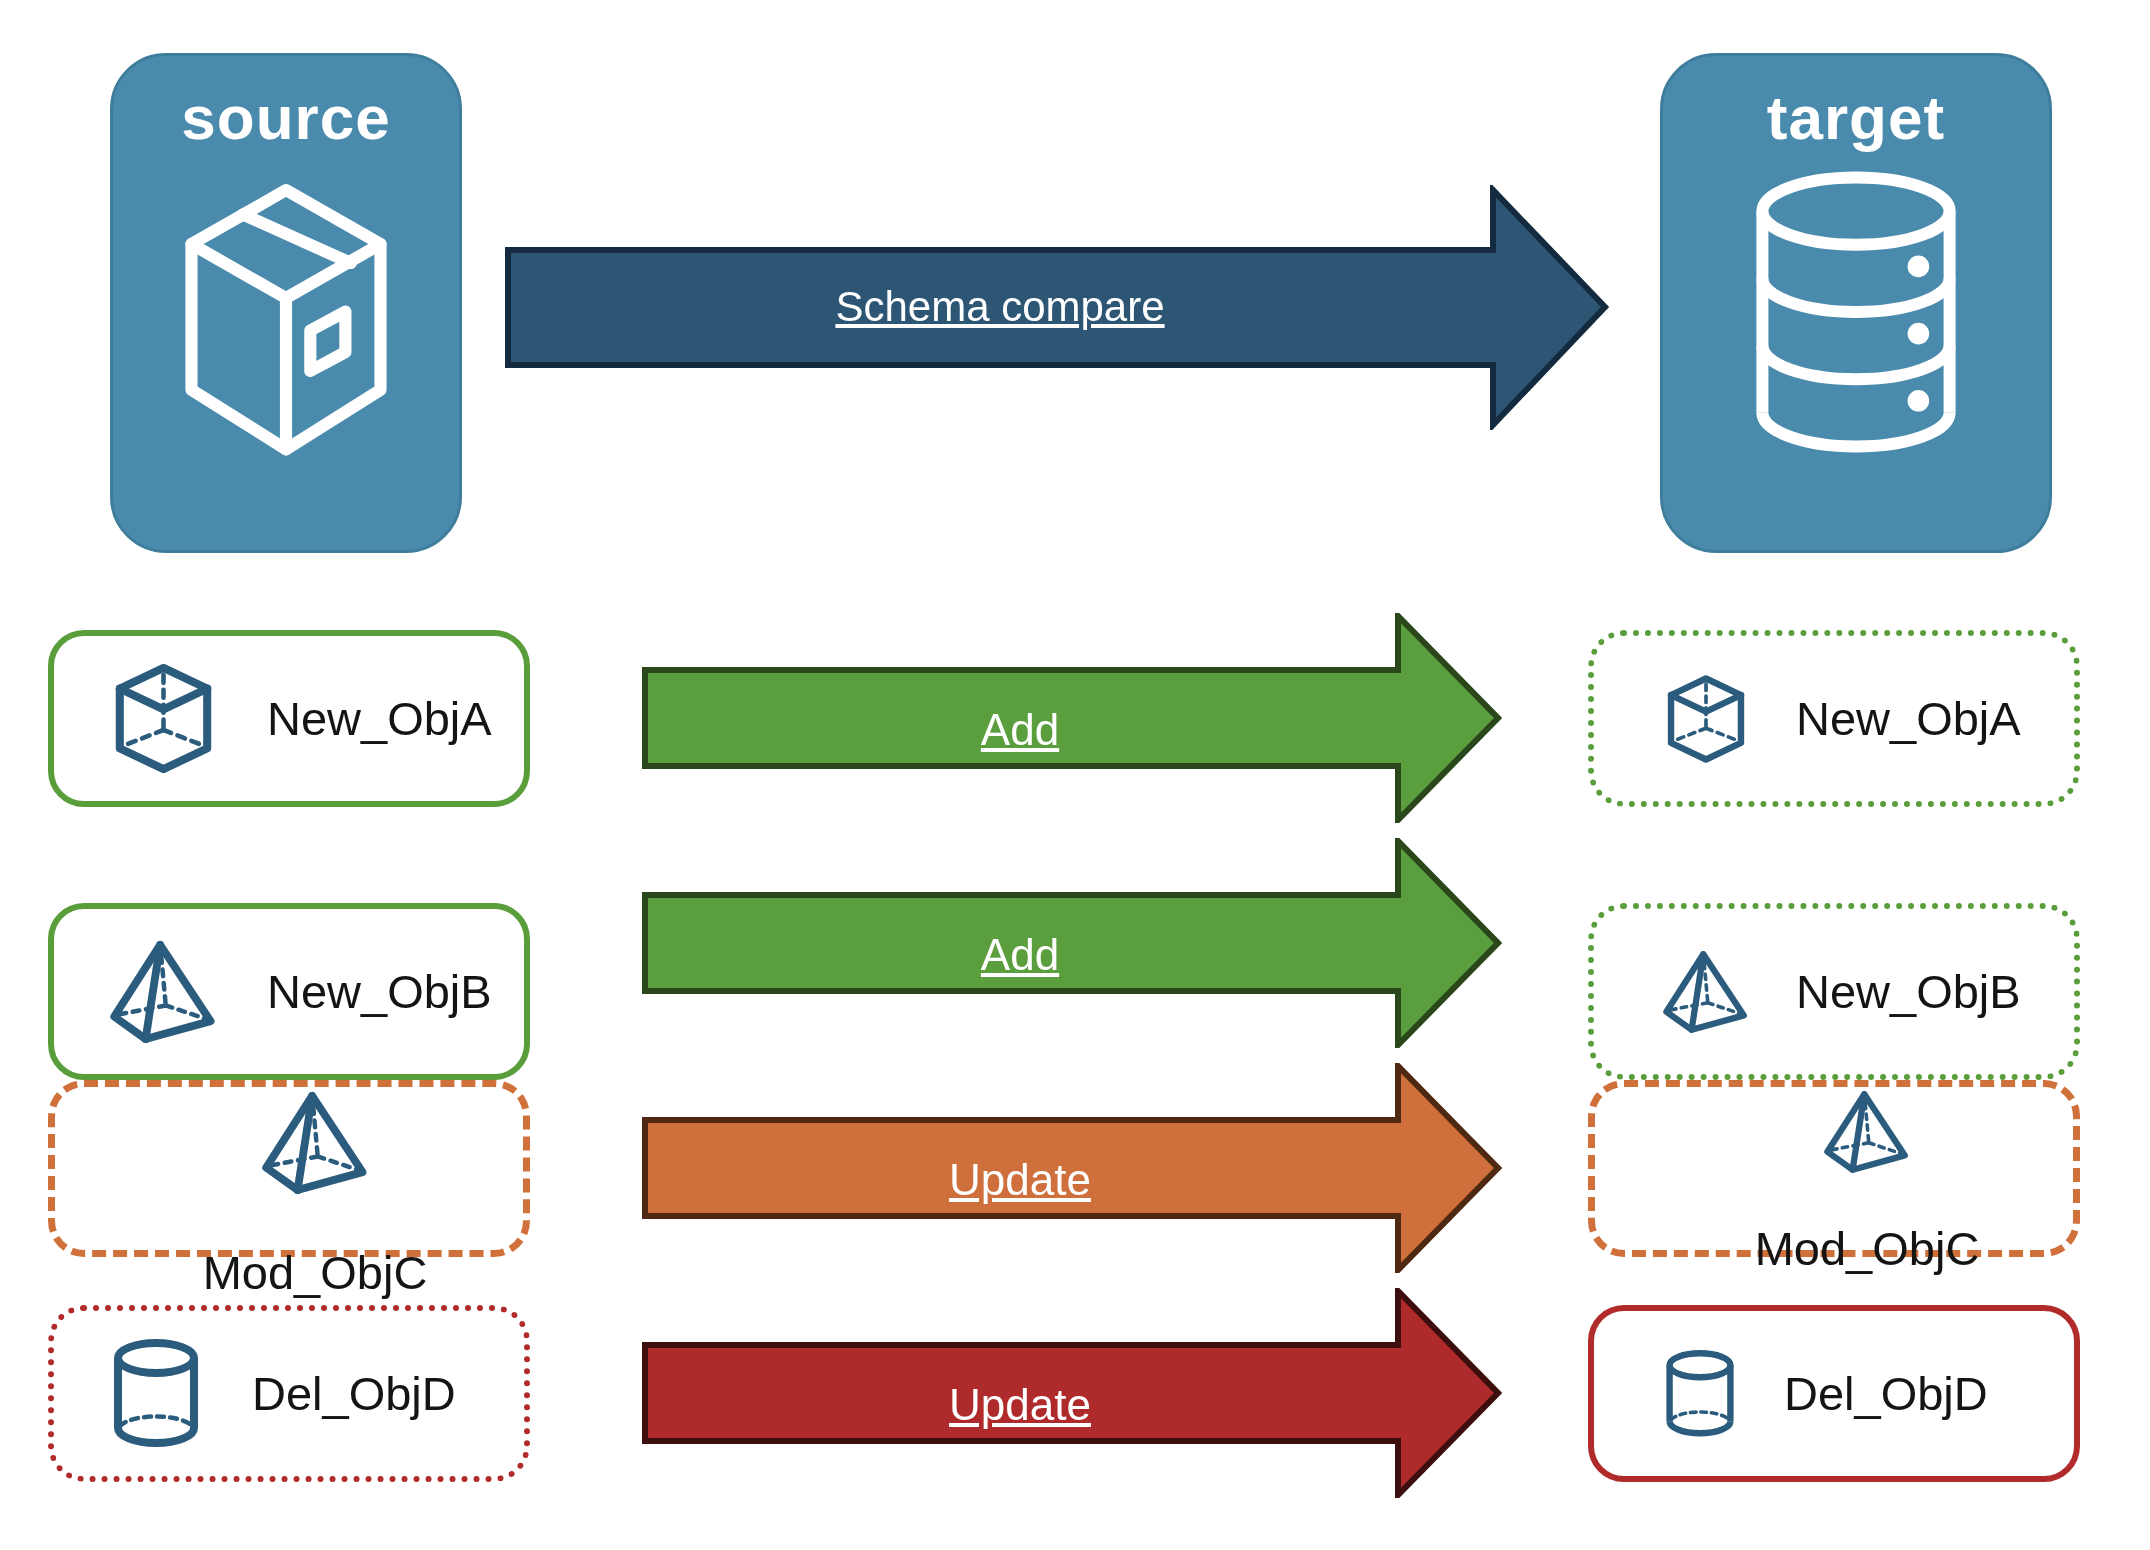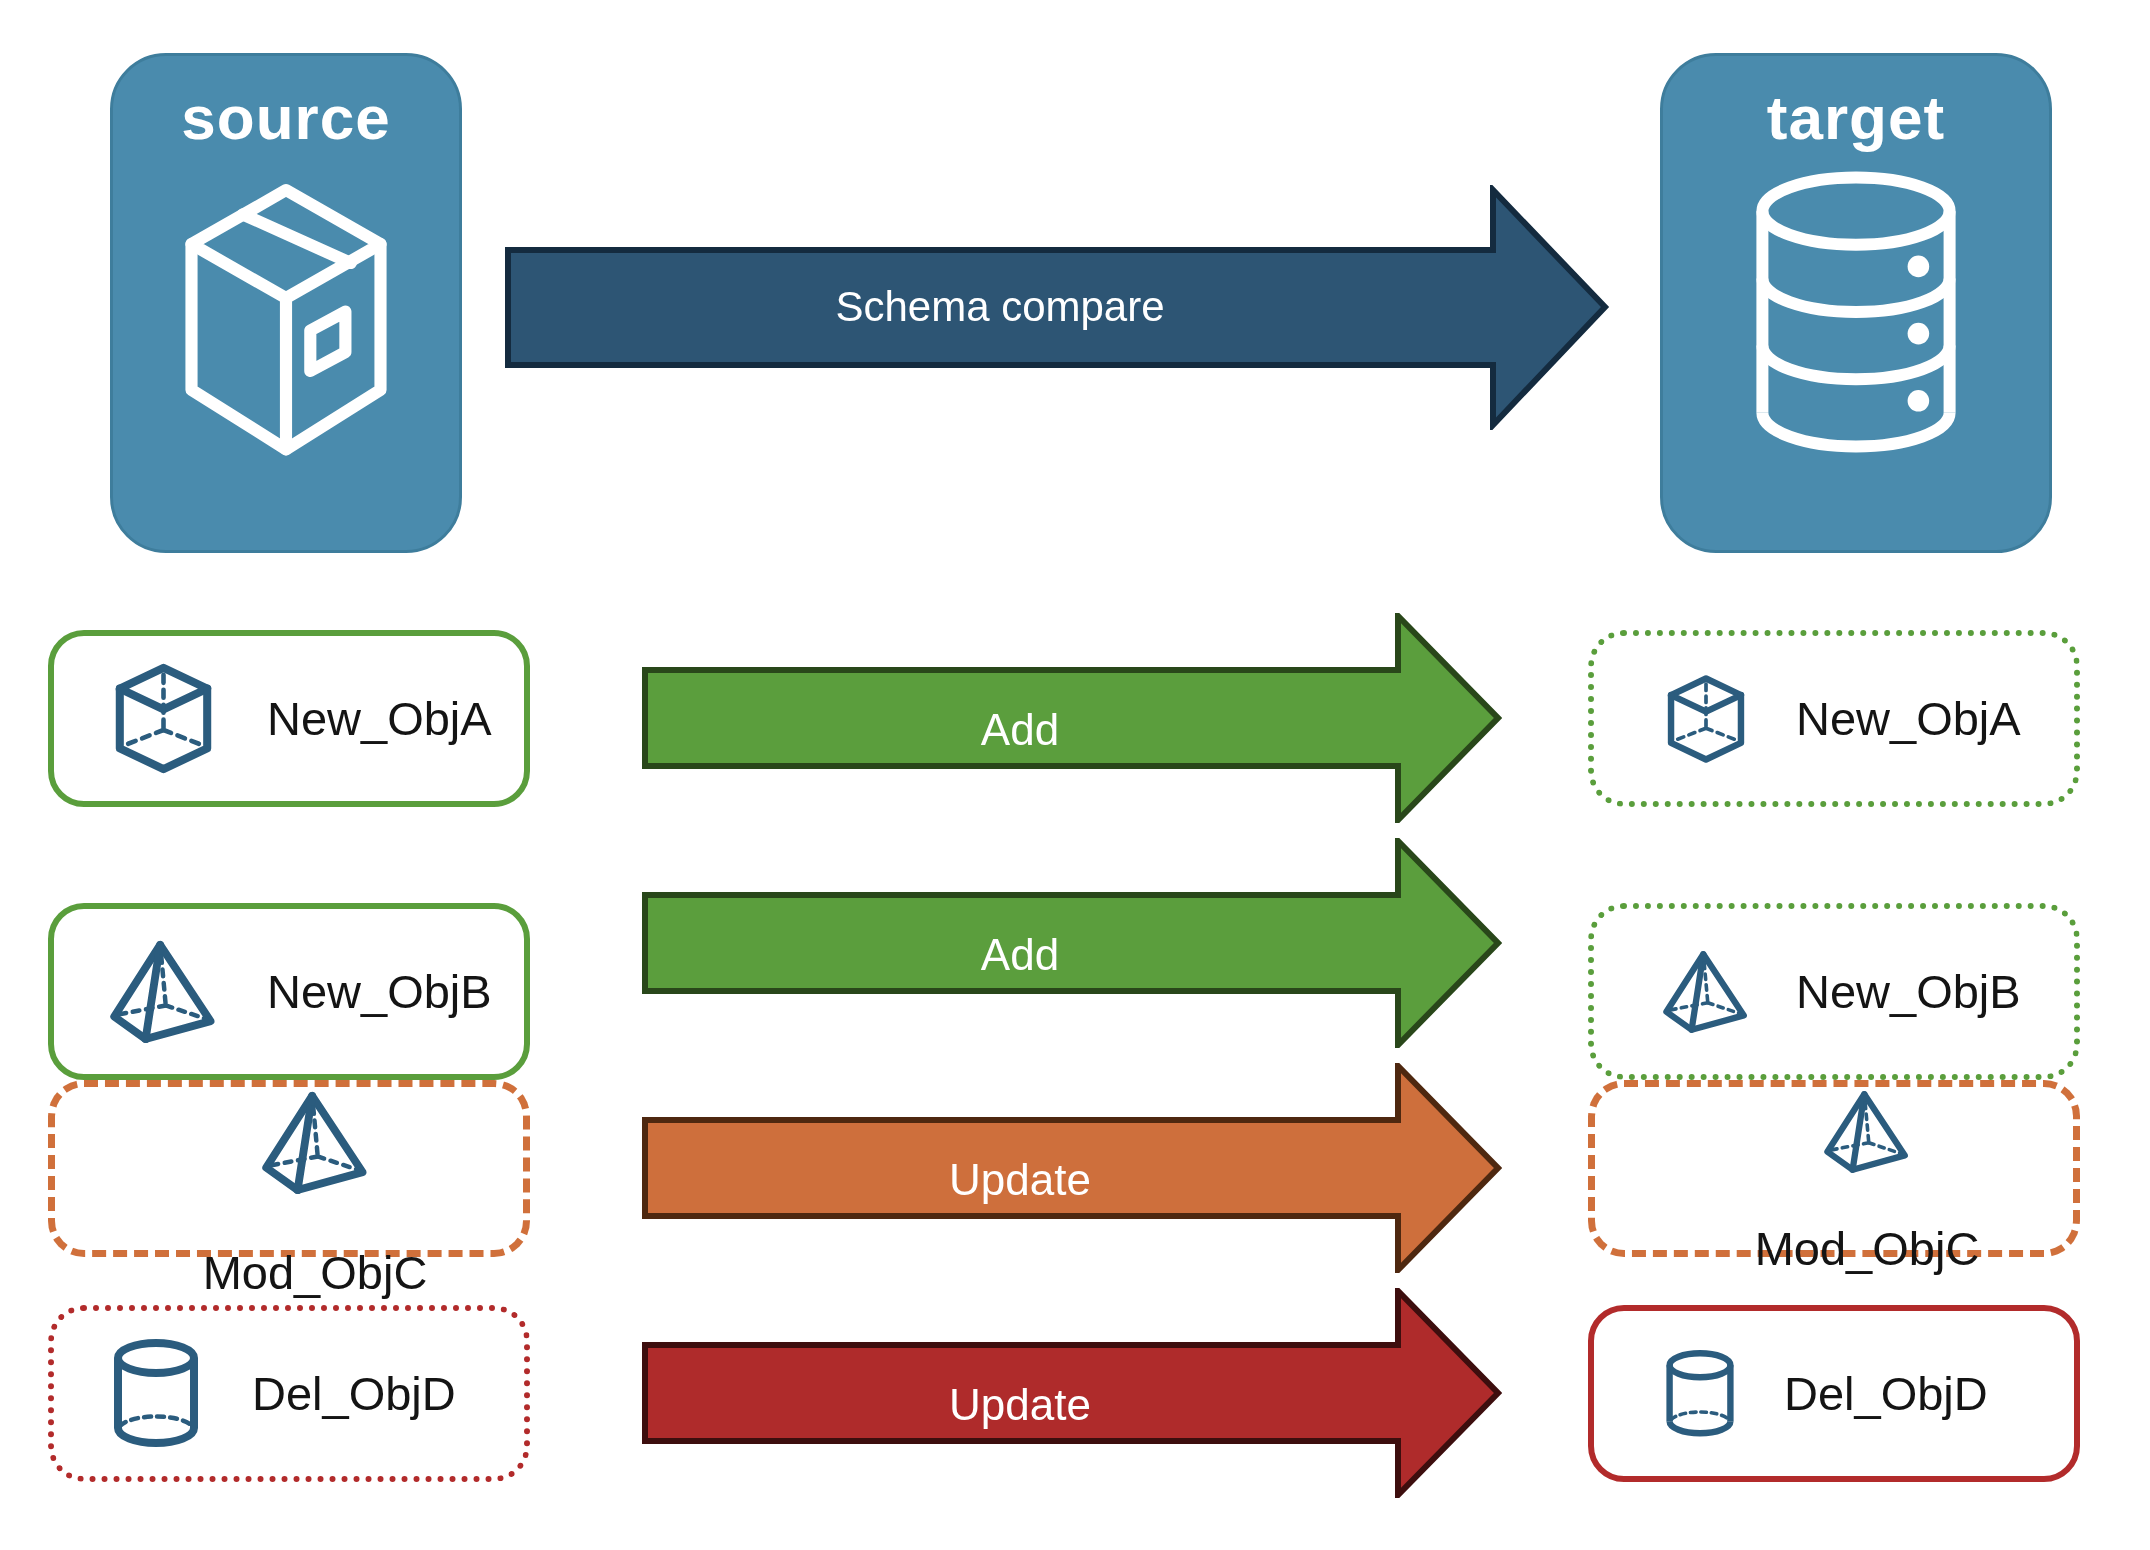--- a/index.html
+++ b/index.html
@@ -14,20 +14,21 @@
   }
   .panel-source{left:110px;top:53px;width:352px;height:500px;}
   .panel-target{left:1660px;top:53px;width:392px;height:500px;}
   .panel-label{font-size:62px;font-weight:bold;margin-top:26px;letter-spacing:1px;}
   .panel-icon{margin-top:14px;color:#ffffff;}
   
   .schema-arrow-svg{position:absolute;left:505px;top:185px;}
   .arrow-label{
     position:absolute;color:#ffffff;display:flex;align-items:center;justify-content:center;
     pointer-events:none;
+    text-decoration:underline;
   }
   .schema-arrow-label{left:505px;top:257px;width:990px;height:100px;font-size:42px;}
   
   .obj-box{
     position:absolute;background:#ffffff;border-radius:36px;display:flex;align-items:center;
     box-sizing:border-box;
     text-align:center;
   }
   .obj-box-left{left:48px;width:482px;height:177px;padding-left:52px;gap:46px;}
   .obj-box-right{left:1588px;width:492px;height:177px;padding-left:66px;gap:44px;}

